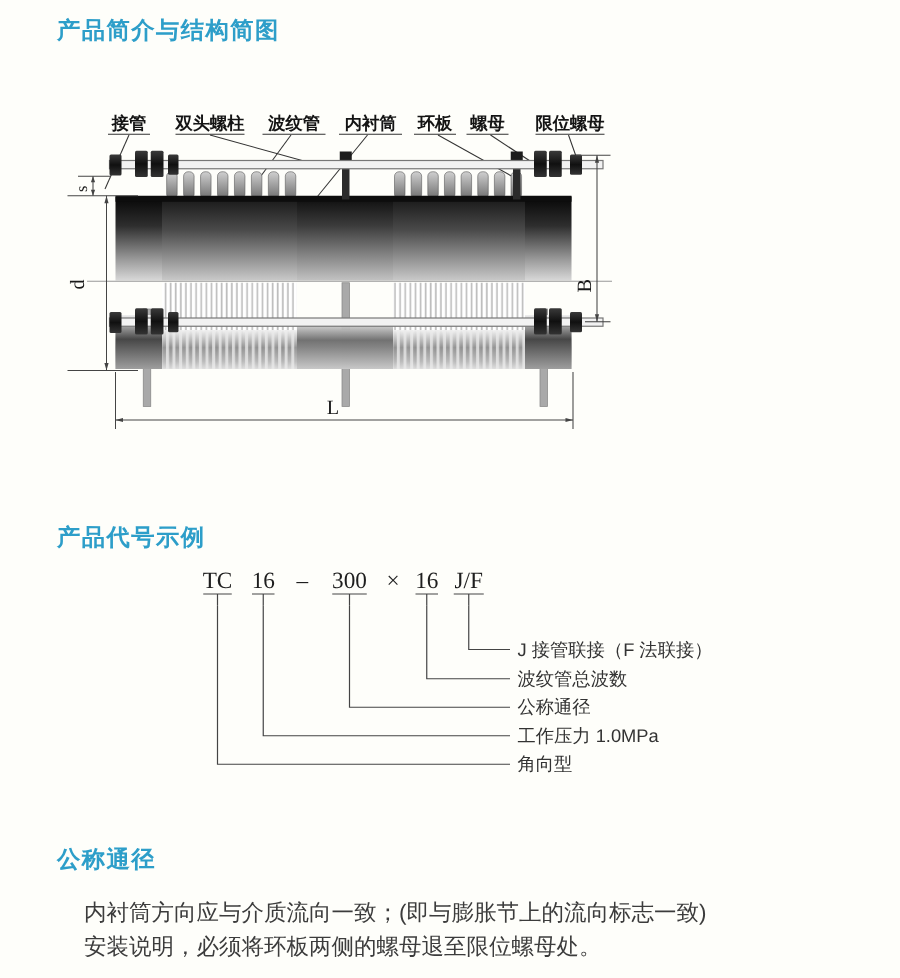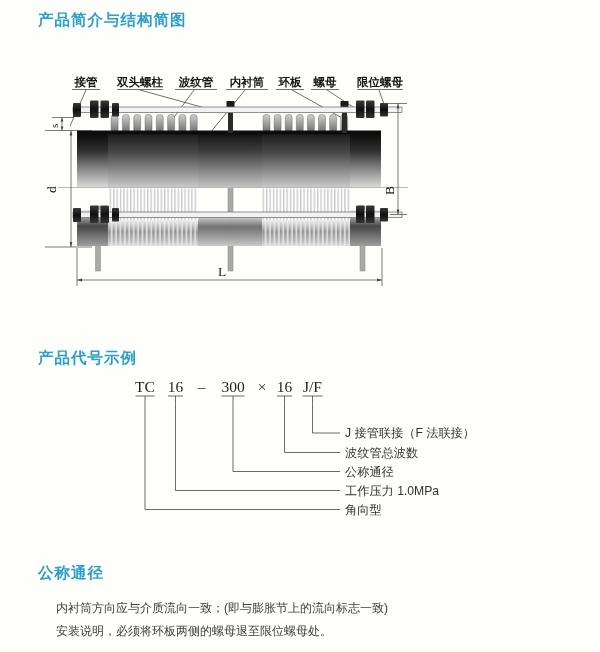--- a/index.html
+++ b/index.html
@@ -20,21 +20,21 @@
     letter-spacing:1px;
     font-family:"Liberation Sans", sans-serif;
   }
   #title-intro{left:38px;top:10px;}
   #title-code{left:38px;top:348px;}
   #title-install{left:38px;top:563px;}
   #diagram-svg{position:absolute;left:40px;top:60px;}
   #code-svg{position:absolute;left:120px;top:370px;}
   .install-text{
     position:absolute;left:56px;top:597px;width:500px;
-    font-size:12px;line-height:23.4px;color:#3c3c3c;
+    font-size:15px;line-height:23.4px;color:#3c3c3c;
   }
   .install-text div{white-space:nowrap;}
   svg text{font-family:"Liberation Sans", sans-serif;}
   svg text.dim{font-family:"Liberation Serif", serif;}
   svg text.code{font-family:"Liberation Serif", serif;}
 </style>
 </head>
 <body>
 
 <div class="page">

